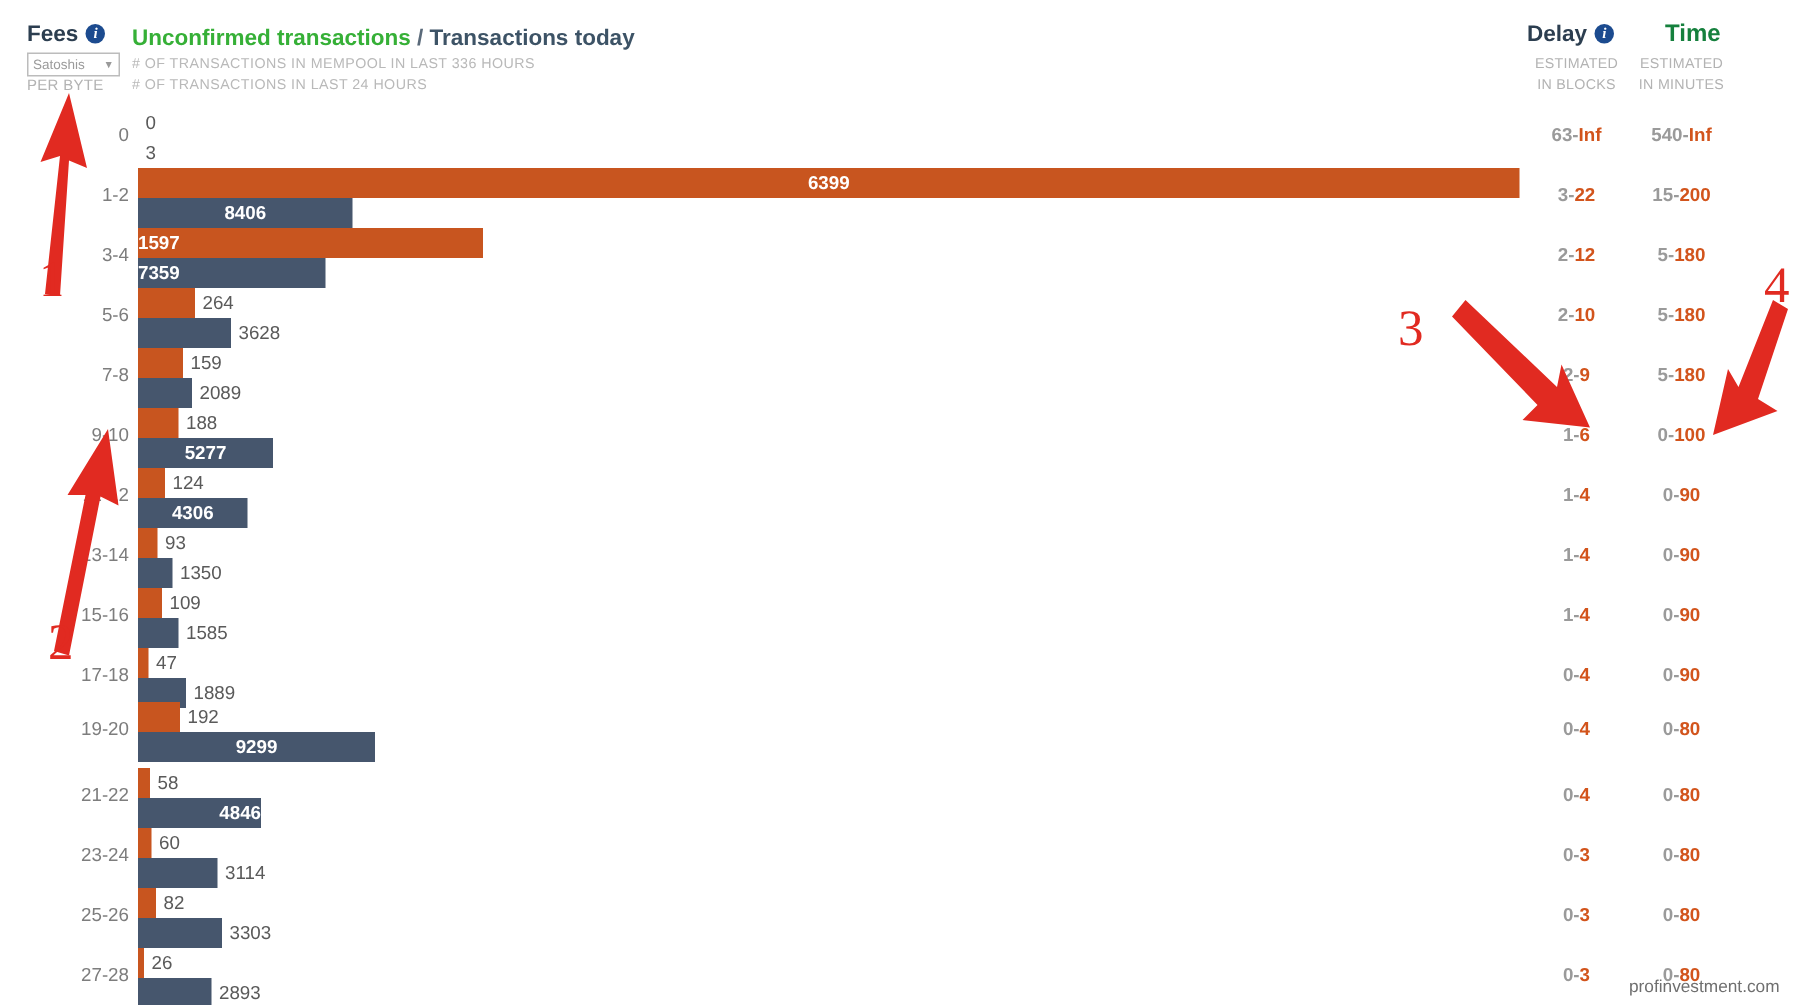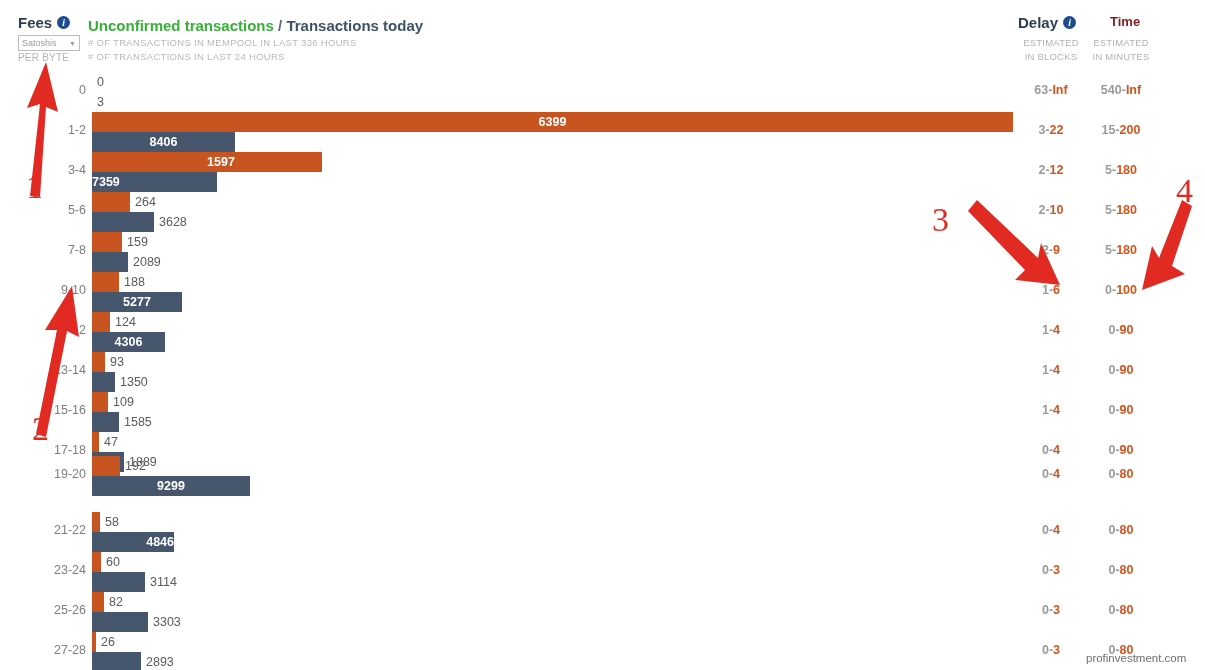--- a/index.html
+++ b/index.html
@@ -47,21 +47,21 @@
   .sub1 { position: absolute; left: 88px; top: 37px; font-size: 9.5px; color: #b9b9b9; letter-spacing: .3px; }
   .sub2 { position: absolute; left: 88px; top: 51px; font-size: 9.5px; color: #b9b9b9; letter-spacing: .3px; }
 
   .hdr-delay {
     position: absolute; left: 1018px; top: 14px;
     font-size: 15px; font-weight: bold; color: #2c3e50;
     display: flex; align-items: center; gap: 5px;
   }
   .hdr-time {
     position: absolute; left: 1110px; top: 14px;
-    font-size: 13px; font-weight: bold; color: #7f1d1d;
+    font-size: 16px; font-weight: bold; color: #15803d;
   }
   .hdr-sub {
     position: absolute; font-size: 9.5px; color: #b3b3b3;
     text-align: center; letter-spacing: .2px;
   }
   .ds1 { left: 1013px; top: 37px; width: 76px; }
   .ds2 { left: 1013px; top: 51px; width: 76px; }
   .ts1 { left: 1083px; top: 37px; width: 76px; }
   .ts2 { left: 1083px; top: 51px; width: 76px; }
 
@@ -160,21 +160,21 @@
           <div class="bar blue" style="width: 143px;"></div>
           <div class="bar-val out-b inside" style="left: 0px; width: 143px; text-align: center;">8406</div>
         </div>
         <div class="delay-cell"><span class="c-gray">3</span><span class="c-gray">-</span><span class="c-orange">22</span></div>
         <div class="time-cell"><span class="c-gray">15</span><span class="c-gray">-</span><span class="c-orange">200</span></div>
       </div>
       <div class="fee-row" style="top: 80px;">
         <div class="fee-label">3-4</div>
         <div class="bars">
           <div class="bar orange" style="width: 230px;"></div>
-          <div class="bar-val out-o inside" style="left: 0px; width: 258px; text-align: center;">1597</div>
+          <div class="bar-val out-o inside" style="left: 0px; width: 258px; text-align: left;">1597</div>
           <div class="bar blue" style="width: 125px;"></div>
           <div class="bar-val out-b inside" style="left: 0px; width: 125px; ">7359</div>
         </div>
         <div class="delay-cell"><span class="c-gray">2</span><span class="c-gray">-</span><span class="c-orange">12</span></div>
         <div class="time-cell"><span class="c-gray">5</span><span class="c-gray">-</span><span class="c-orange">180</span></div>
       </div>
       <div class="fee-row" style="top: 120px;">
         <div class="fee-label">5-6</div>
         <div class="bars">
           <div class="bar orange" style="width: 38px;"></div>
@@ -244,21 +244,21 @@
         <div class="fee-label">17-18</div>
         <div class="bars">
           <div class="bar orange" style="width: 7px;"></div>
           <div class="bar-val out-o" style="left: 12px;">47</div>
           <div class="bar blue" style="width: 32px;"></div>
           <div class="bar-val out-b" style="left: 37px;">1889</div>
         </div>
         <div class="delay-cell"><span class="c-gray">0</span><span class="c-gray">-</span><span class="c-orange">4</span></div>
         <div class="time-cell"><span class="c-gray">0</span><span class="c-gray">-</span><span class="c-orange">90</span></div>
       </div>
-      <div class="fee-row" style="top: 384px; padding-left: 12px;">
+      <div class="fee-row" style="top: 396px; padding-left: 12px;">
         <div class="fee-label">19-20</div>
         <div class="bars">
           <div class="bar orange" style="width: 28px;"></div>
           <div class="bar-val out-o" style="left: 33px;">192</div>
           <div class="bar blue" style="width: 158px;"></div>
           <div class="bar-val out-b inside" style="left: 0px; width: 158px; text-align: center;">9299</div>
         </div>
         <div class="delay-cell"><span class="c-gray">0</span><span class="c-gray">-</span><span class="c-orange">4</span></div>
         <div class="time-cell"><span class="c-gray">0</span><span class="c-gray">-</span><span class="c-orange">80</span></div>
       </div>

